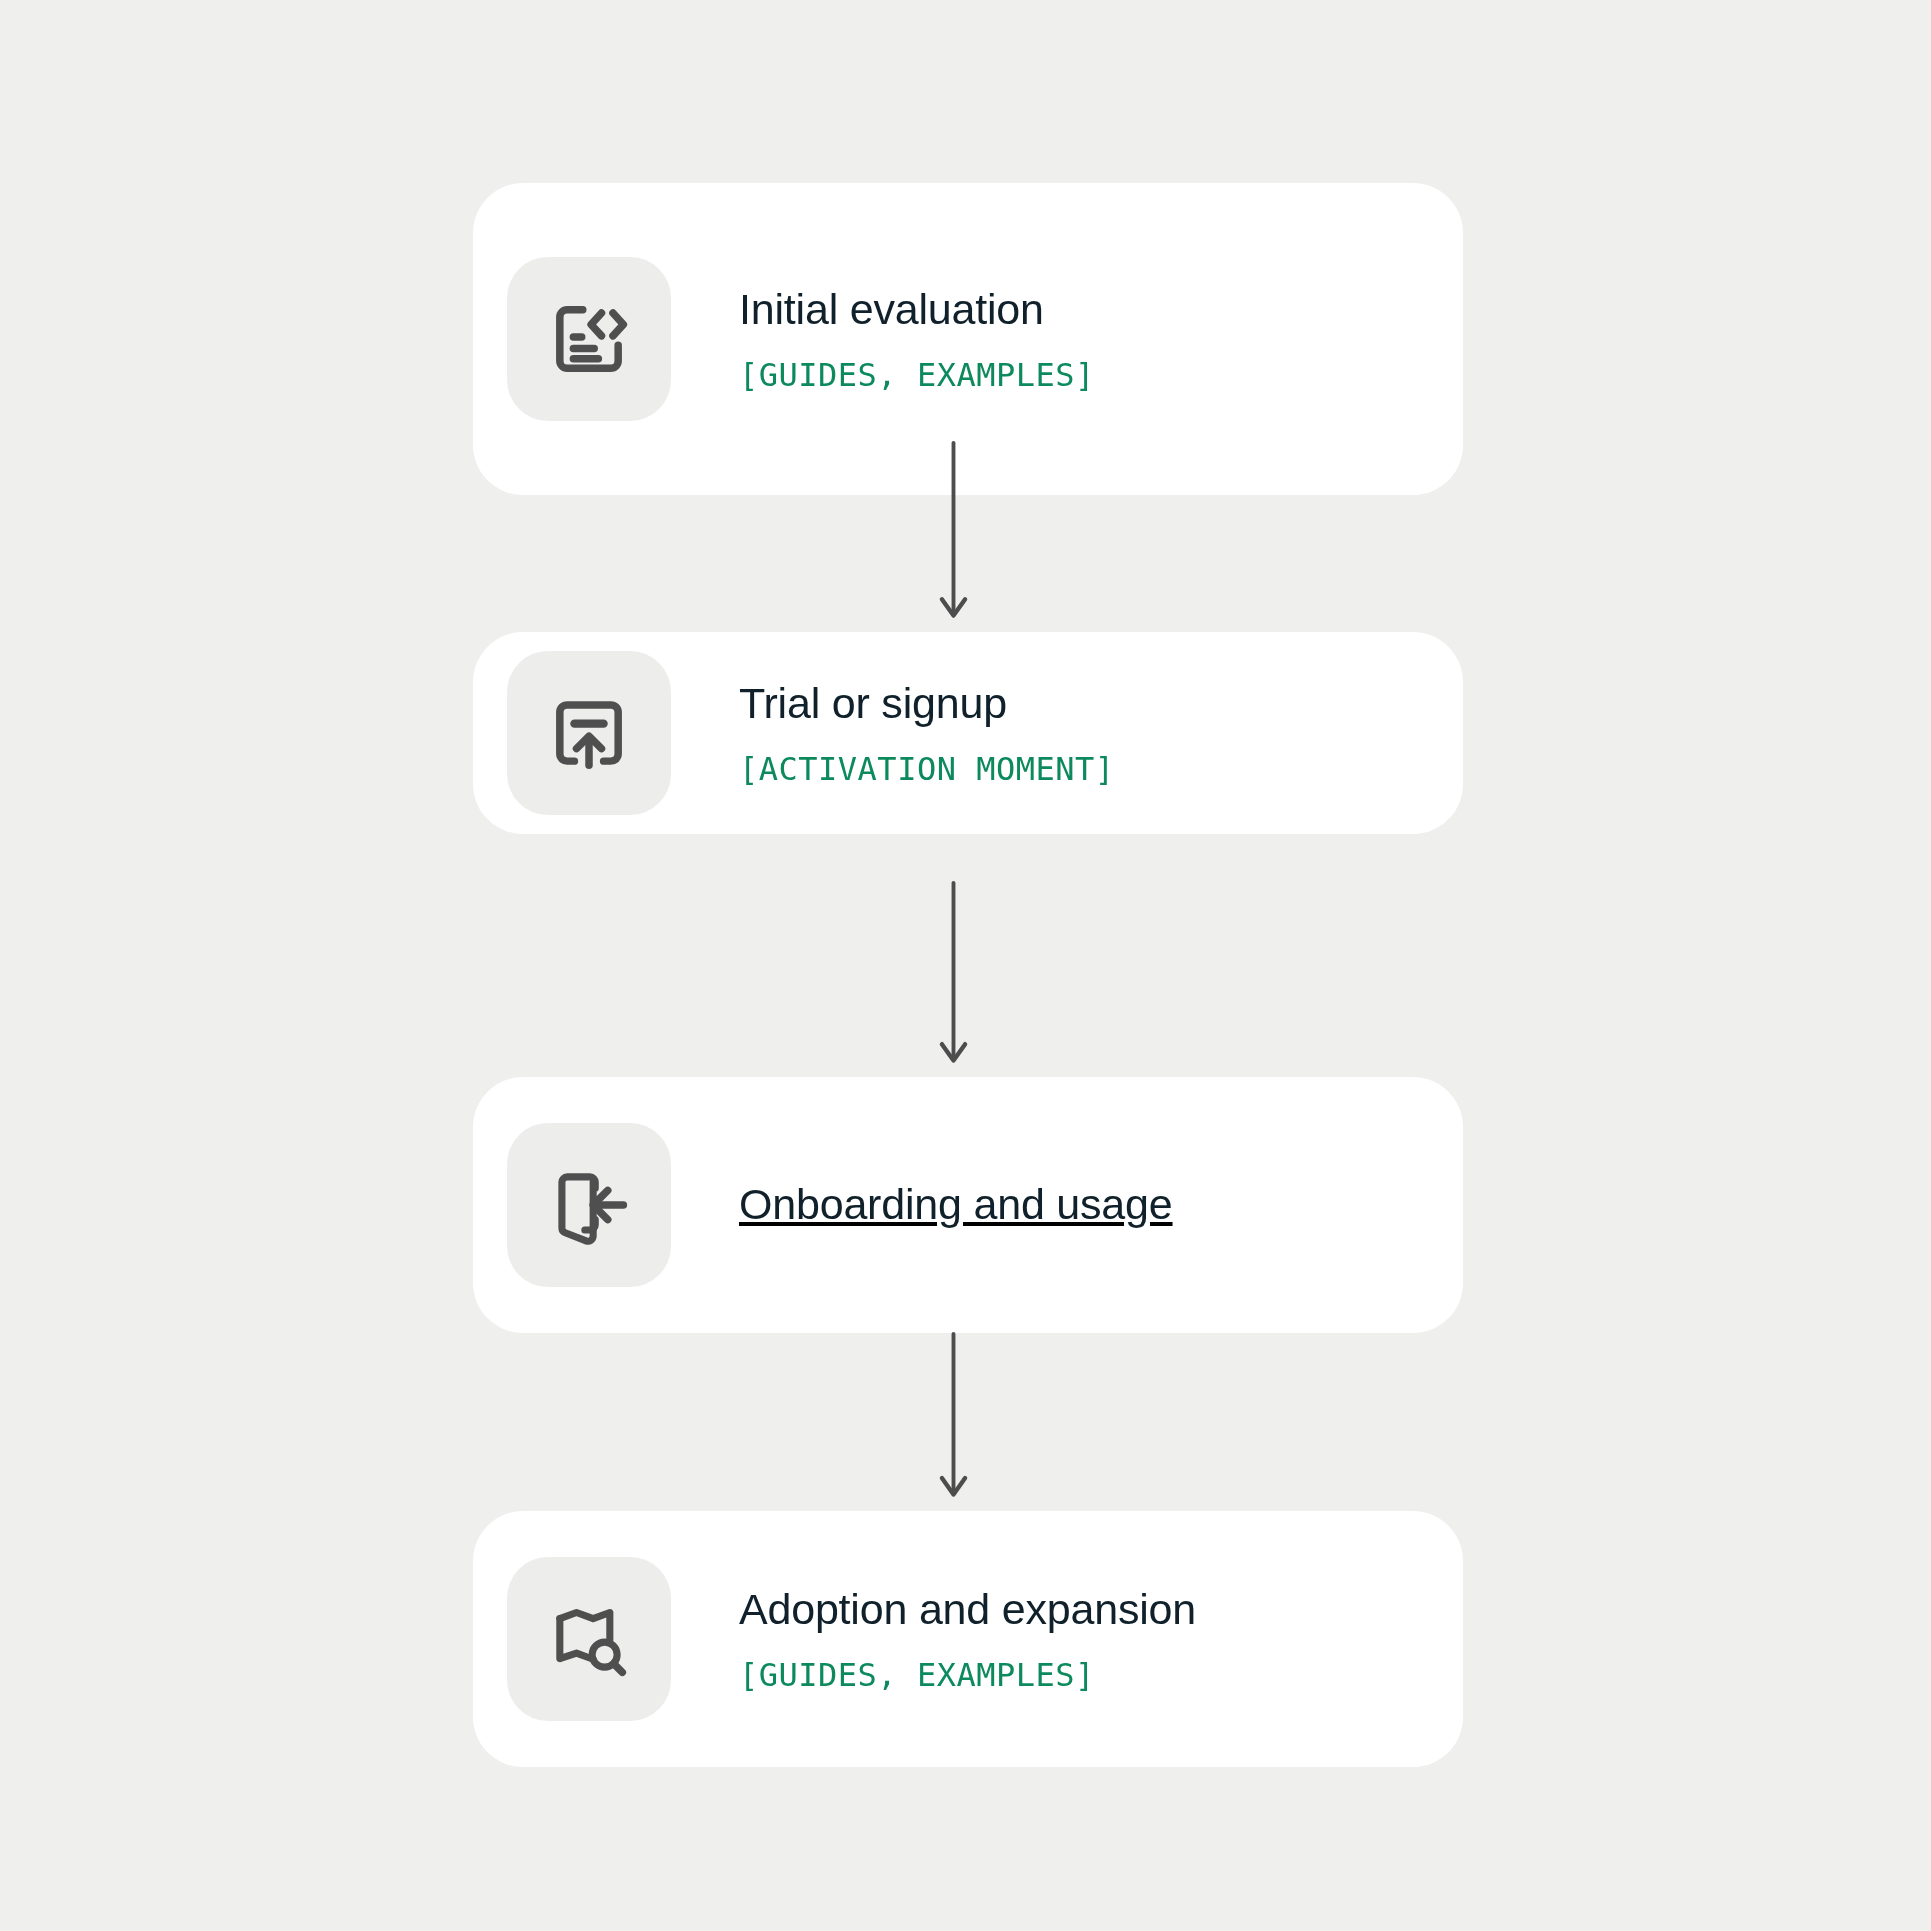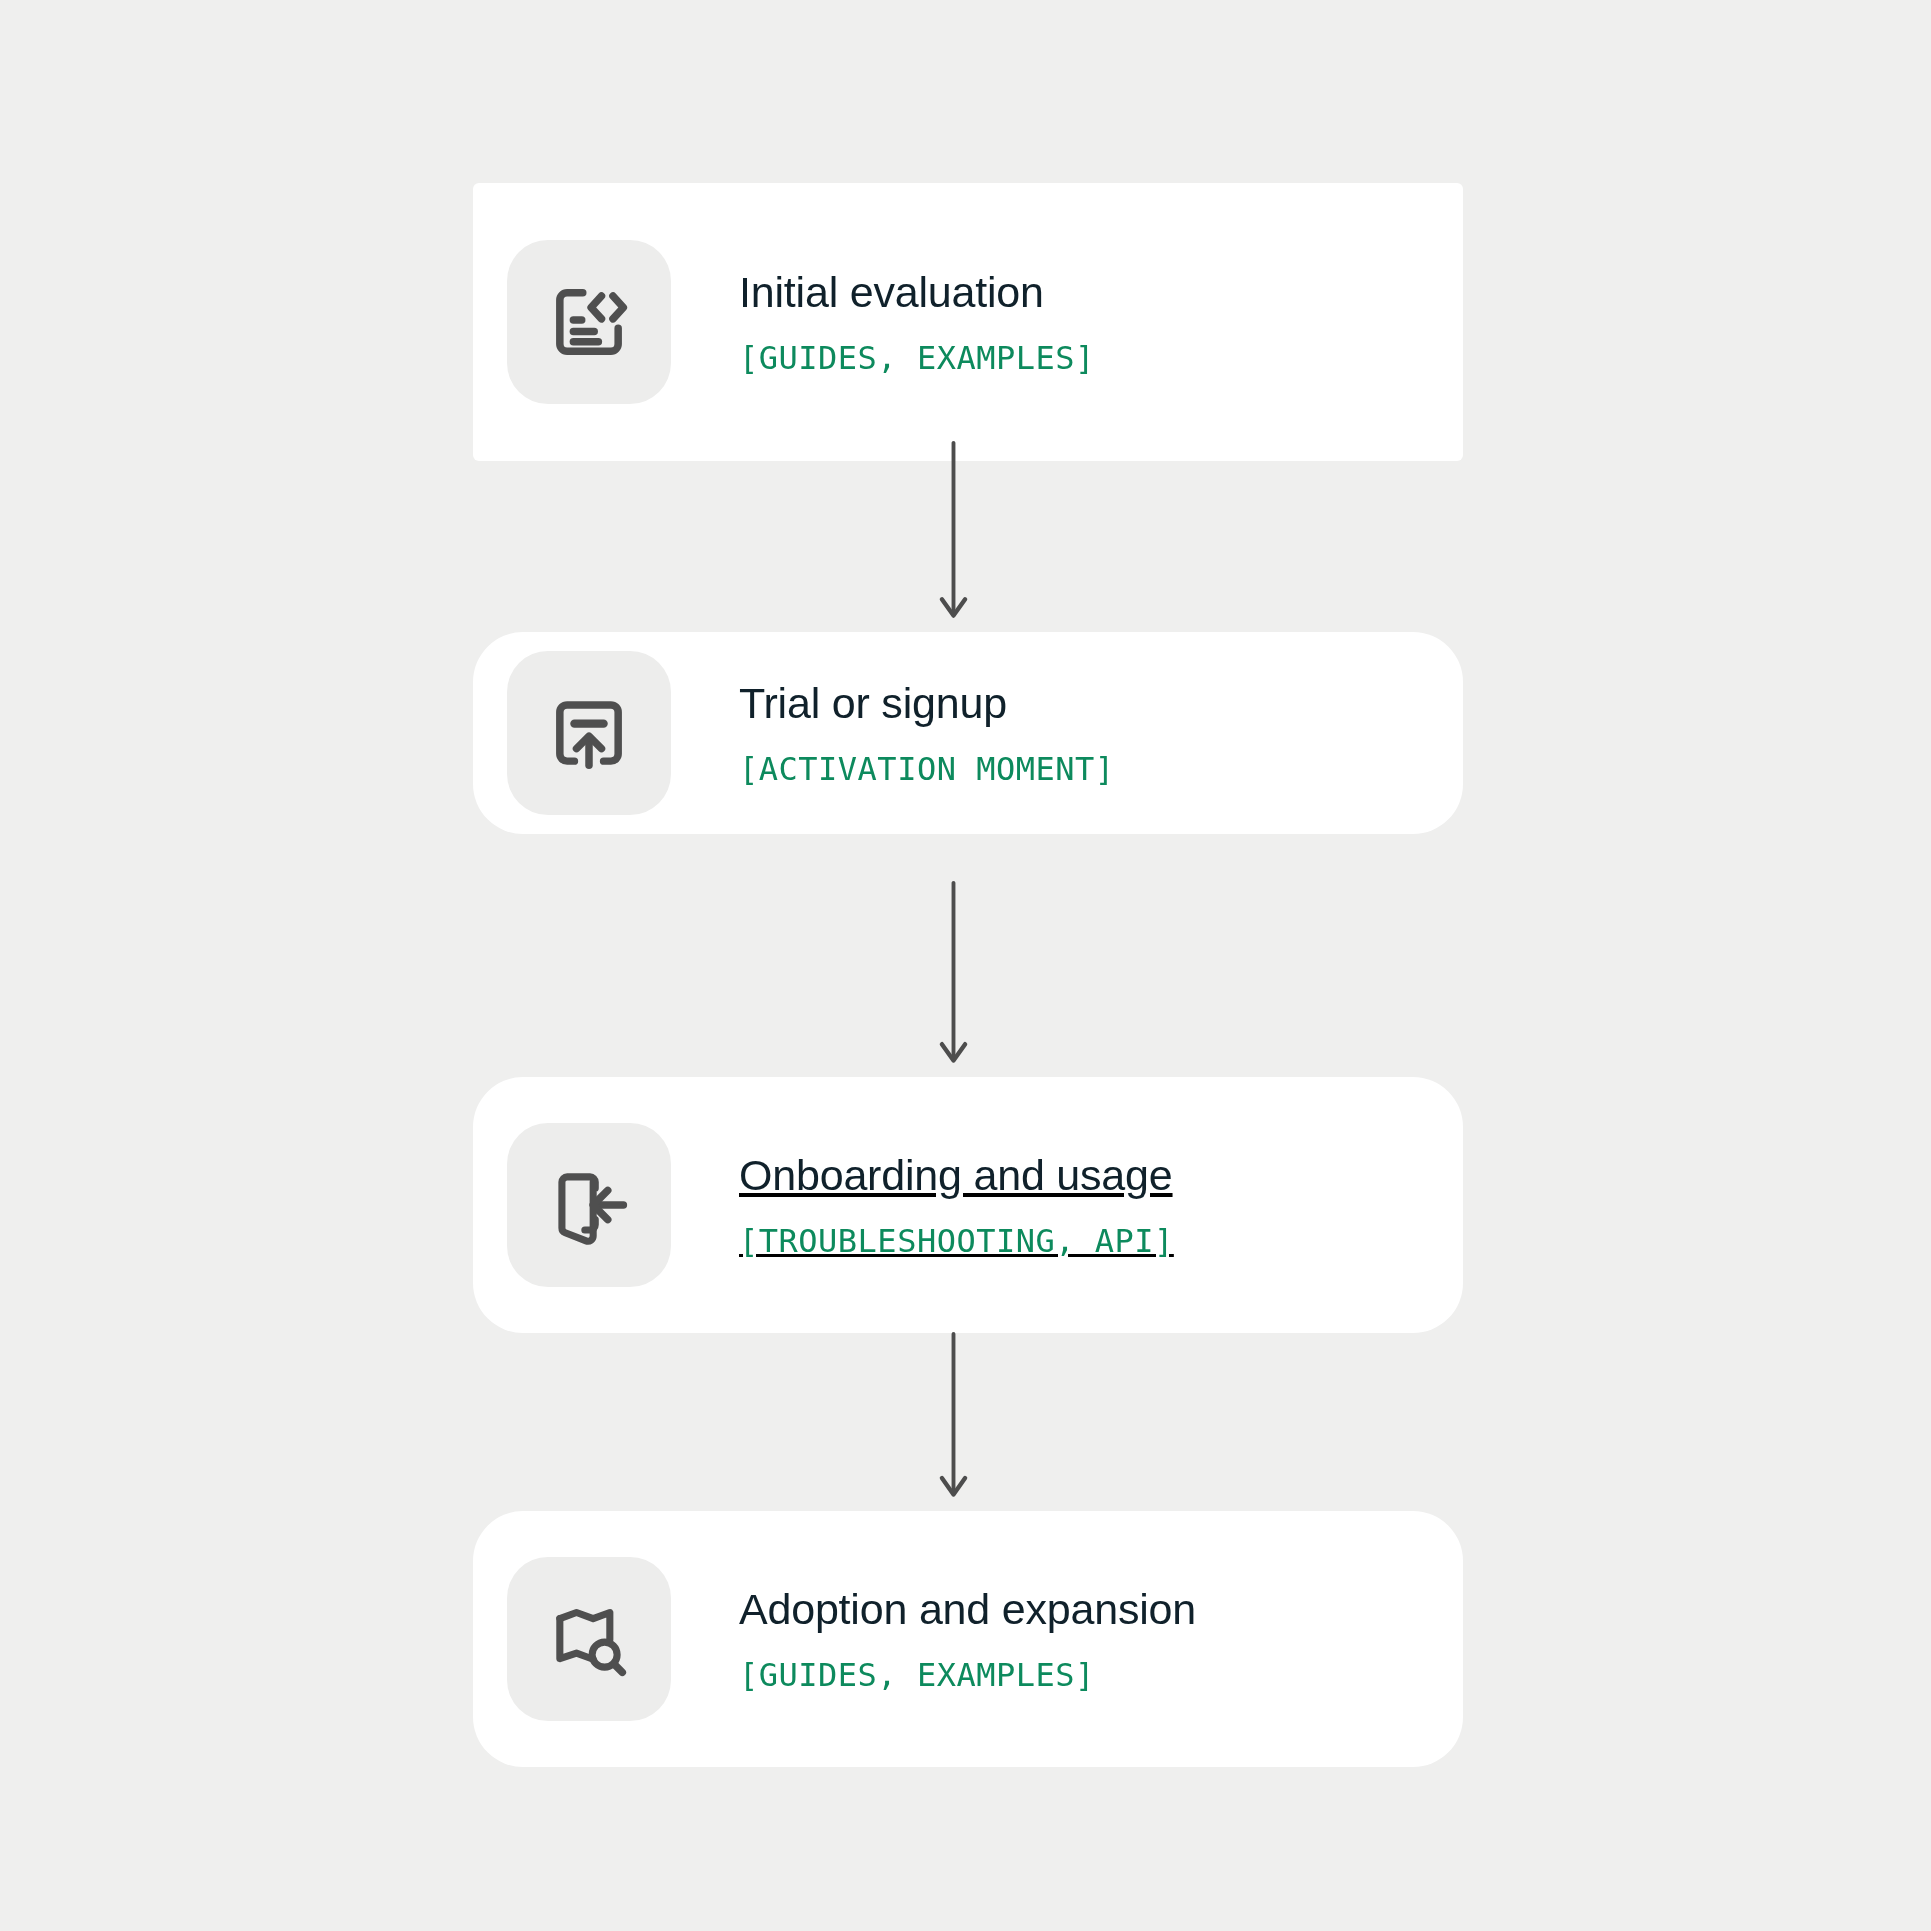--- a/index.html
+++ b/index.html
@@ -28,21 +28,21 @@
     left: 473px;
     width: 990px;
     background: #ffffff;
     border-radius: 50px;
     display: flex;
     align-items: center;
     box-sizing: border-box;
     padding-left: 34px;
   }
 
-  .card-1 { top: 183px;  height: 278px; border-radius: 6px; }
+  .card-1 { top: 183px;  height: 312px; }
   .card-2 { top: 632px;  height: 202px; }
   .card-3 { top: 1077px; height: 256px; text-decoration: underline; }
   .card-4 { top: 1511px; height: 256px; }
 
   .icon-tile {
     width: 164px;
     height: 164px;
     min-width: 164px;
     border-radius: 41px;
     background: #ededec;
@@ -150,21 +150,20 @@
     <div class="icon-tile">
       <svg viewBox="0 0 48 48" fill="none">
         <path d="M27 16v-3a2.5 2.5 0 0 0-2.5-2.5H13.5A2.5 2.5 0 0 0 11 13v22a2.5 2.5 0 0 0 1.6 2.33l10 3.9A2.5 2.5 0 0 0 26 38.9V13" stroke="#4f4f4f" stroke-width="3.4" stroke-linecap="round" stroke-linejoin="round"></path>
         <path d="M27 31v2.5a2.5 2.5 0 0 1-2.5 2.5H22" stroke="#4f4f4f" stroke-width="3.4" stroke-linecap="round" stroke-linejoin="round"></path>
         <path d="M40.5 24h-14" stroke="#4f4f4f" stroke-width="3.6" stroke-linecap="round"></path>
         <path d="M33 17 26 24l7 7" stroke="#4f4f4f" stroke-width="3.6" stroke-linecap="round" stroke-linejoin="round" fill="none"></path>
       </svg>
     </div>
     <div class="card-text">
       <div class="card-title">Onboarding and usage</div>
-      <div class="card-tag">[TROUBLESHOOTING, API]</div>
     </div>
   </div>
 
   <div class="connector conn-3">
     <svg viewBox="0 0 90 185" preserveAspectRatio="none">
       <path d="M45 2 V165" stroke="#4d4d4d" stroke-width="4" stroke-linecap="round" fill="none"></path>
       <path d="M33 151 L45 168 L57 151" stroke="#4d4d4d" stroke-width="4.5" stroke-linecap="round" stroke-linejoin="round" fill="none"></path>
     </svg>
   </div>
 

